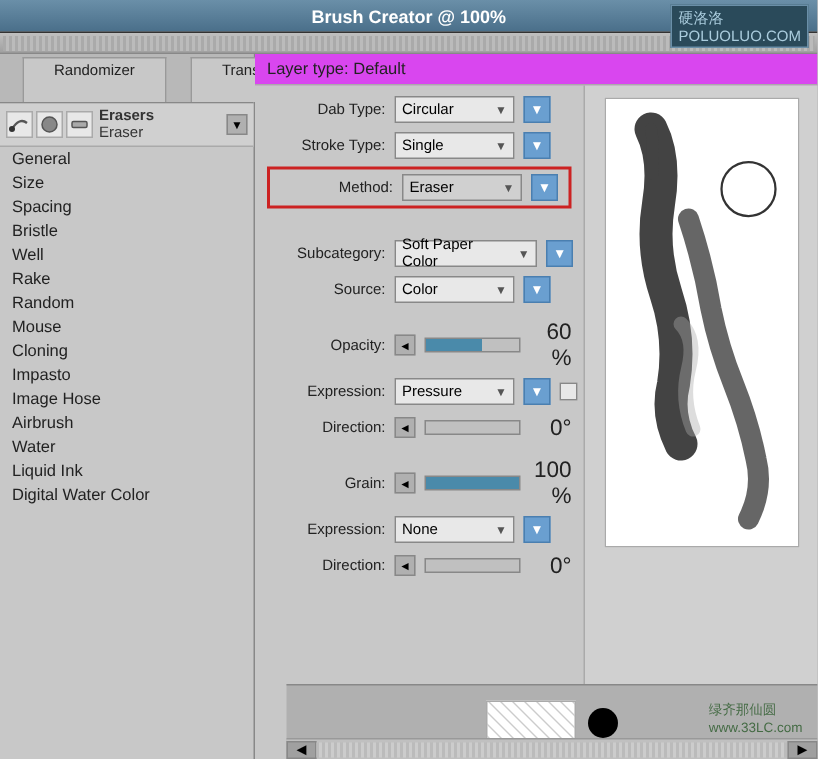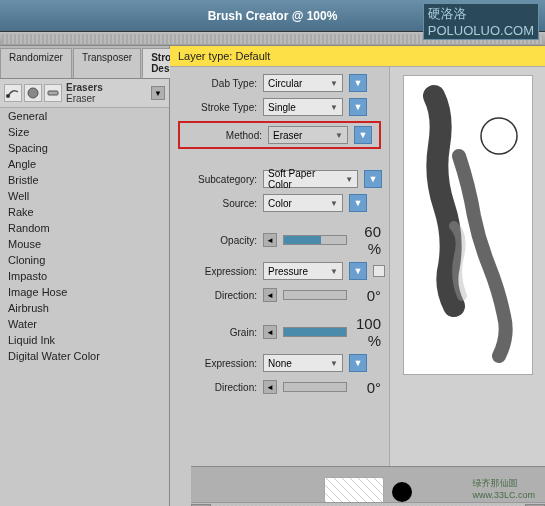--- a/index.html
+++ b/index.html
@@ -8,39 +8,39 @@
       height: 506px;
       background: #b0b0b0;
       font-family: Arial, sans-serif;
       font-size: 11px;
       overflow: hidden;
     }
 
     
     .title-bar {
       background: linear-gradient(to bottom, #6a8fa8, #4a6f8a);
-      height: 32px;
+      height: 22px;
       display: flex;
       align-items: center;
       justify-content: center;
       position: relative;
       border-bottom: 1px solid #333;
     }
     .title-bar-text {
       color: white;
       font-size: 12px;
       font-weight: bold;
     }
     .title-bar-logo {
       position: absolute;
       right: 6px;
       top: 3px;
       background: #2a4a5a;
       color: #aaccdd;
-      font-size: 13px;
+      font-size: 10px;
       padding: 1px 4px;
       border: 1px solid #6a8fa8;
     }
     .scrollbar-top {
       height: 14px;
       background: linear-gradient(to bottom, #c0c0c0, #a0a0a0);
       border-bottom: 1px solid #888;
       display: flex;
       align-items: center;
     }
@@ -67,28 +67,29 @@
     }
 
     
     .tabs {
       display: flex;
       background: #b8b8b8;
       border-bottom: 1px solid #888;
       padding-top: 2px;
     }
     .tab {
-      padding: 3px 8px;
+      padding: 3px 20px;
       font-size: 10px;
       background: #c8c8c8;
       border: 1px solid #999;
       border-bottom: none;
       cursor: pointer;
       color: #222;
       margin-right: 1px;
+      margin-left: 15px;
     }
     .tab.active {
       background: #d8d8d8;
       font-weight: bold;
       border-bottom: 1px solid #d8d8d8;
     }
 
     
     .brush-selector {
       display: flex;
@@ -156,21 +157,21 @@
       display: flex;
       flex-direction: column;
       background: #c8c8c8;
     }
 
     
     .layer-type-header {
       padding: 4px 8px;
       font-size: 11px;
       color: #222;
-      background: #fde047;
+      background: #d946ef;
       border-bottom: 1px solid #aaa;
     }
 
     
     .content-area {
       display: flex;
       flex: 1;
     }
 
     
@@ -401,21 +402,20 @@
         <span class="brush-category">Erasers</span>
         <span class="brush-name">Eraser</span>
       </div>
       <div class="brush-dropdown">▼</div>
     </div>
 
     <div class="category-list">
       <div class="category-item">General</div>
       <div class="category-item">Size</div>
       <div class="category-item">Spacing</div>
-      <div class="category-item">Angle</div>
       <div class="category-item">Bristle</div>
       <div class="category-item">Well</div>
       <div class="category-item">Rake</div>
       <div class="category-item">Random</div>
       <div class="category-item">Mouse</div>
       <div class="category-item">Cloning</div>
       <div class="category-item">Impasto</div>
       <div class="category-item">Image Hose</div>
       <div class="category-item">Airbrush</div>
       <div class="category-item">Water</div>

